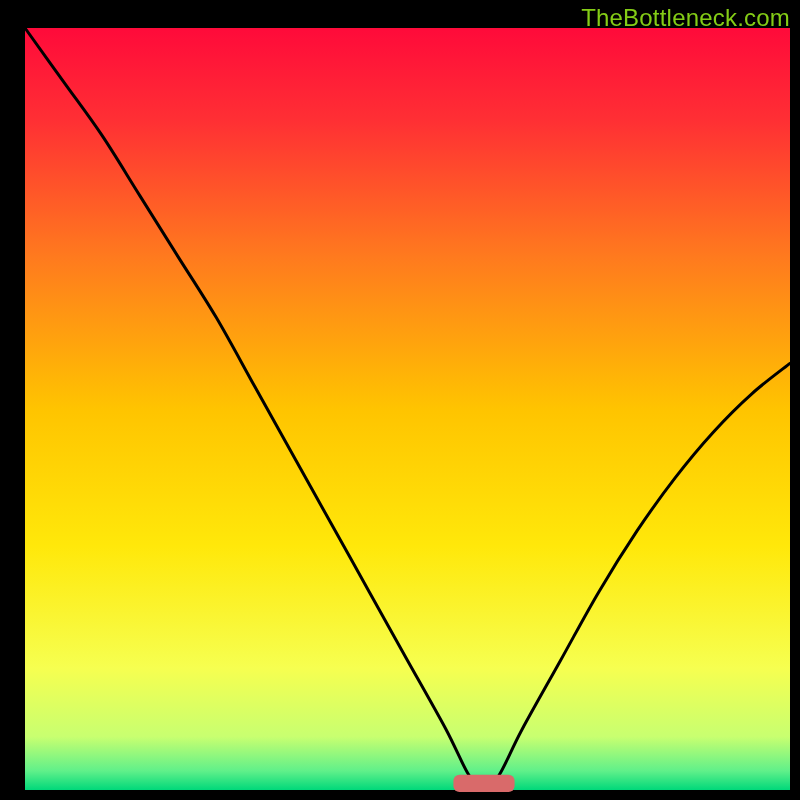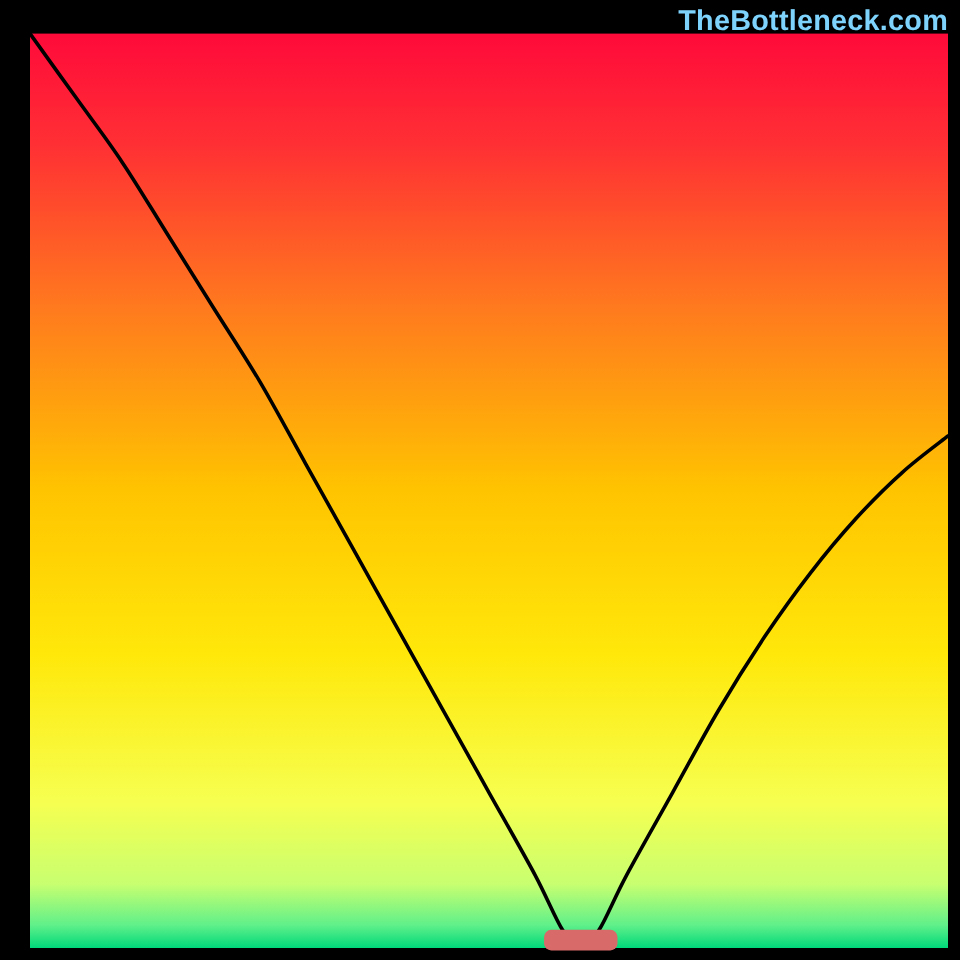--- a/index.html
+++ b/index.html
@@ -14,23 +14,23 @@
   .frame {
     position: relative;
     width: 800px;
     height: 800px;
     background: #000;
   }
   .watermark {
     position: absolute;
     top: 4px;
     right: 10px;
-    color: #7dd3fc;
+    color: #84cc16;
     font-size: 24px;
-    font-weight: 700;
+    font-weight: 400;
     letter-spacing: 0.2px;
     z-index: 10;
     margin-left: 16px;
   }
   svg {
     display: block;
   }
 </style>
 </head>
 <body>

